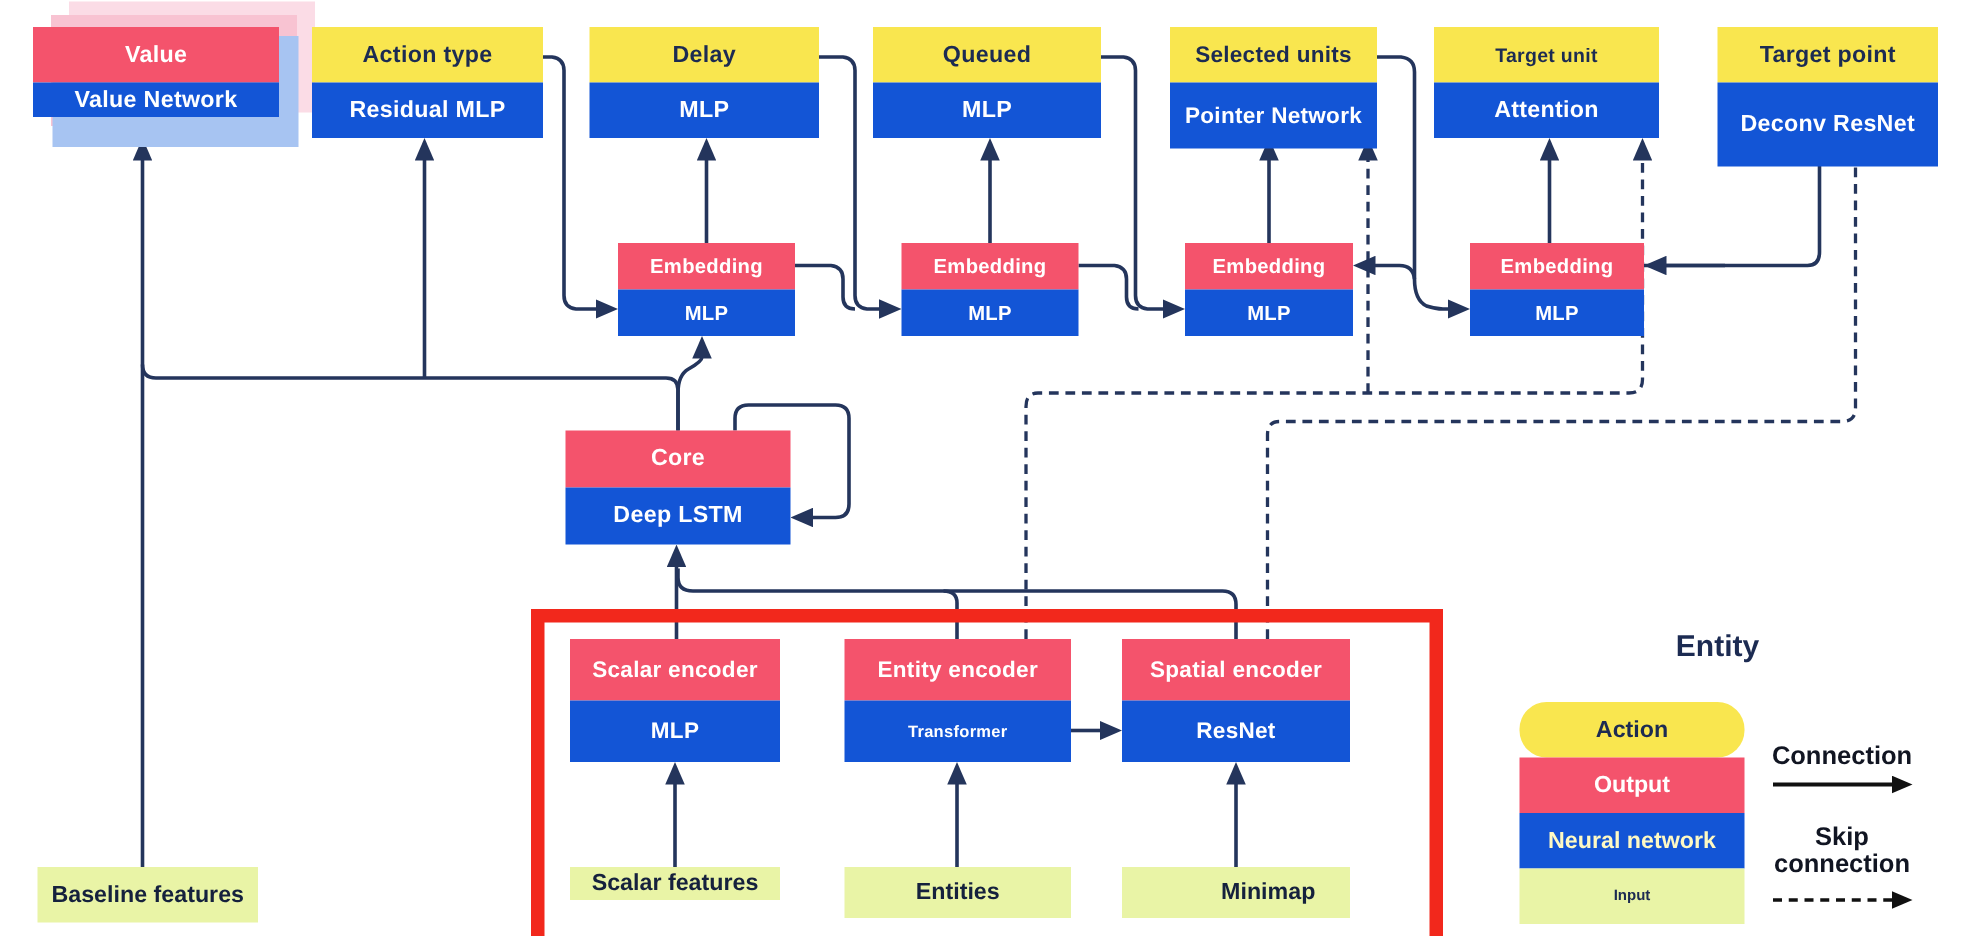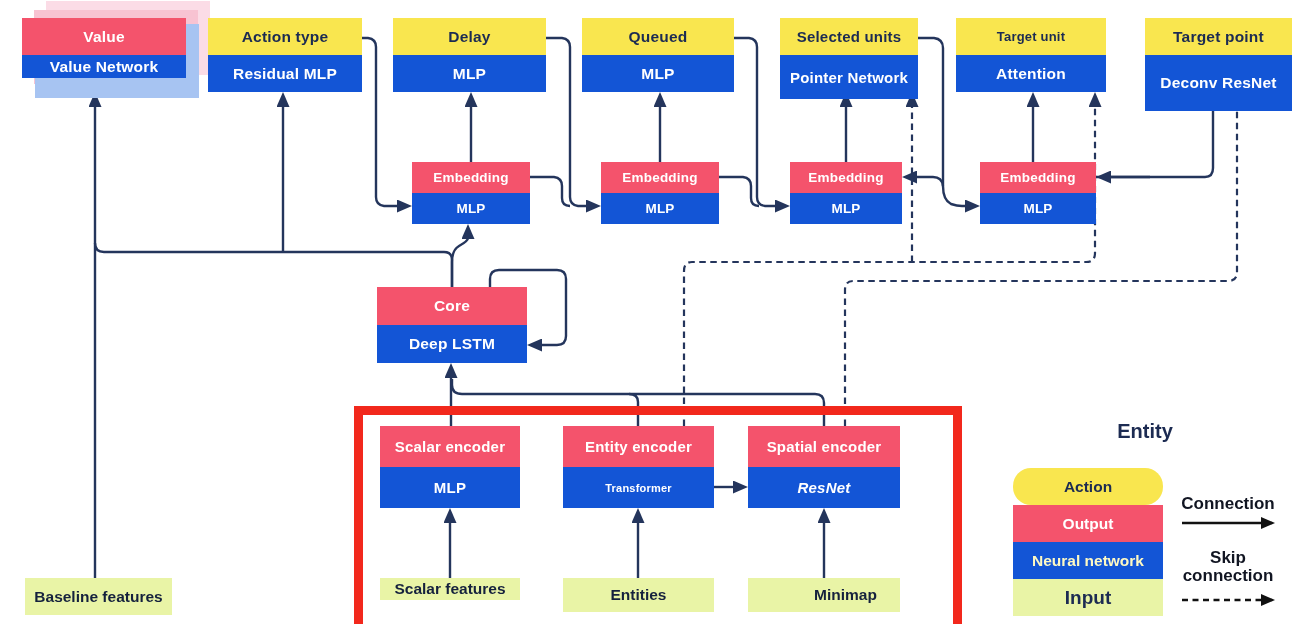--- a/index.html
+++ b/index.html
@@ -134,32 +134,32 @@
       <div class="node" style="left: 380px; top: 426px; width: 140px; height: 82px;">
         <div class="hd" style="max-height: 41px; min-height: 41px; background: rgb(244, 83, 108); color: rgb(255, 255, 255); font-size: 15px;">Scalar encoder</div>
         <div class="bd" style="background: rgb(19, 85, 214); color: rgb(255, 255, 255); font-size: 15px;">MLP</div>
       </div>
       <div class="node" style="left: 563px; top: 426px; width: 151px; height: 82px; justify-content: flex-end;">
         <div class="hd" style="max-height: 41px; min-height: 41px; background: rgb(244, 83, 108); color: rgb(255, 255, 255); font-size: 15px;">Entity encoder</div>
         <div class="bd" style="background: rgb(19, 85, 214); color: rgb(255, 255, 255); font-size: 11px;">Transformer</div>
       </div>
       <div class="node" style="left: 748px; top: 426px; width: 152px; height: 82px;">
         <div class="hd" style="max-height: 41px; min-height: 41px; background: rgb(244, 83, 108); color: rgb(255, 255, 255); font-size: 15px;">Spatial encoder</div>
-        <div class="bd" style="background: rgb(19, 85, 214); color: rgb(255, 255, 255); font-size: 15px; font-style: italic;">ResNet</div>
+        <div class="bd" style="background: rgb(19, 85, 214); color: rgb(255, 255, 255); font-size: 15px;">ResNet</div>
       </div>
     </div>
   <div id="inputs">
       <div class="inputbox" style="left: 25px; top: 578px; width: 147px; height: 37px; background: rgb(233, 244, 166); color: rgb(21, 33, 61); font-size: 15.5px;">Baseline features</div>
       <div class="inputbox" style="left: 380px; top: 578px; width: 140px; height: 22px; background: rgb(233, 244, 166); color: rgb(21, 33, 61); font-size: 15.5px;">Scalar features</div>
       <div class="inputbox" style="left: 563px; top: 578px; width: 151px; height: 34px; background: rgb(233, 244, 166); color: rgb(21, 33, 61); font-size: 15.5px;">Entities</div>
       <div class="inputbox" style="left: 748px; top: 578px; width: 152px; height: 34px; background: rgb(233, 244, 166); color: rgb(21, 33, 61); font-size: 15.5px; padding-left: 43px;">Minimap</div>
     </div>
 
   <div class="lg-title" style="left: 1013px; top: 420px; width: 264px; font-size: 20px; color: rgb(28, 43, 82);">Entity</div>
   <div id="legend-swatches" style="left:1013px;top:468px;width:150px;">
       <div class="lg-row" style="width: 150px; height: 37px; background: rgb(249, 230, 79); font-size: 15.5px; color: rgb(28, 43, 82); border-radius: 18px;">Action</div>
       <div class="lg-row" style="width: 150px; height: 37px; background: rgb(244, 83, 108); font-size: 15.5px; color: rgb(255, 255, 255);">Output</div>
       <div class="lg-row" style="width: 150px; height: 37px; background: rgb(19, 85, 214); font-size: 15.5px; color: #fef9c3;">Neural network</div>
-      <div class="lg-row" style="width: 150px; height: 37px; background: rgb(233, 244, 166); font-size: 19px; color: rgb(28, 43, 82);">Input</div>
+      <div class="lg-row" style="width: 150px; height: 37px; background: rgb(233, 244, 166); font-size: 10px; color: rgb(28, 43, 82);">Input</div>
     </div>
   <div class="lg-text" style="left:1167px;top:494px;width:122px;font-size:17px;">Connection</div>
   <div class="lg-text" style="left:1172px;top:549px;width:112px;font-size:17px;line-height:18px;">Skip connection</div>
 </div>
 
 </body></html>

